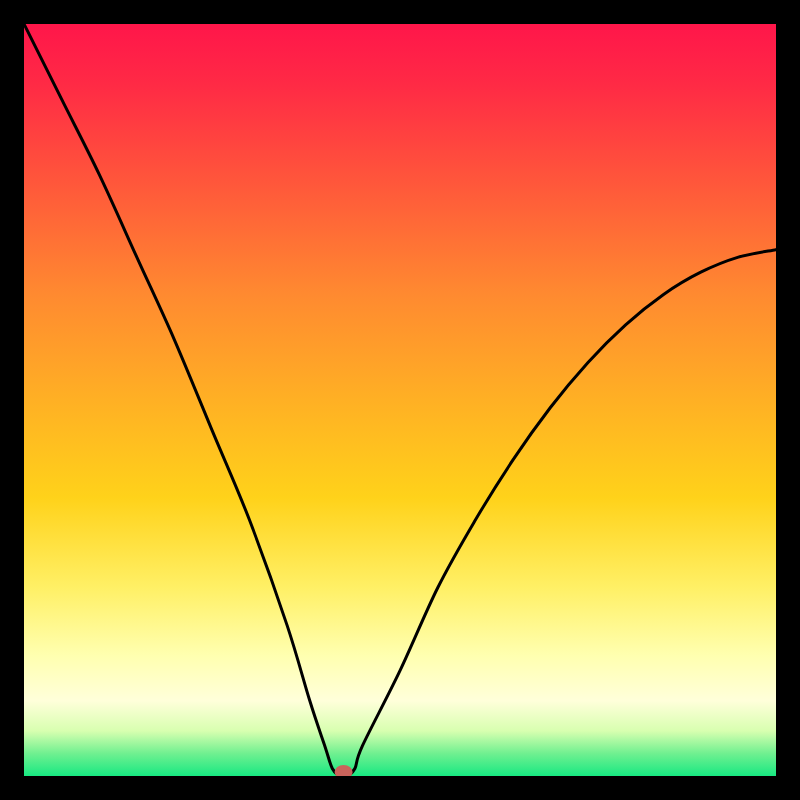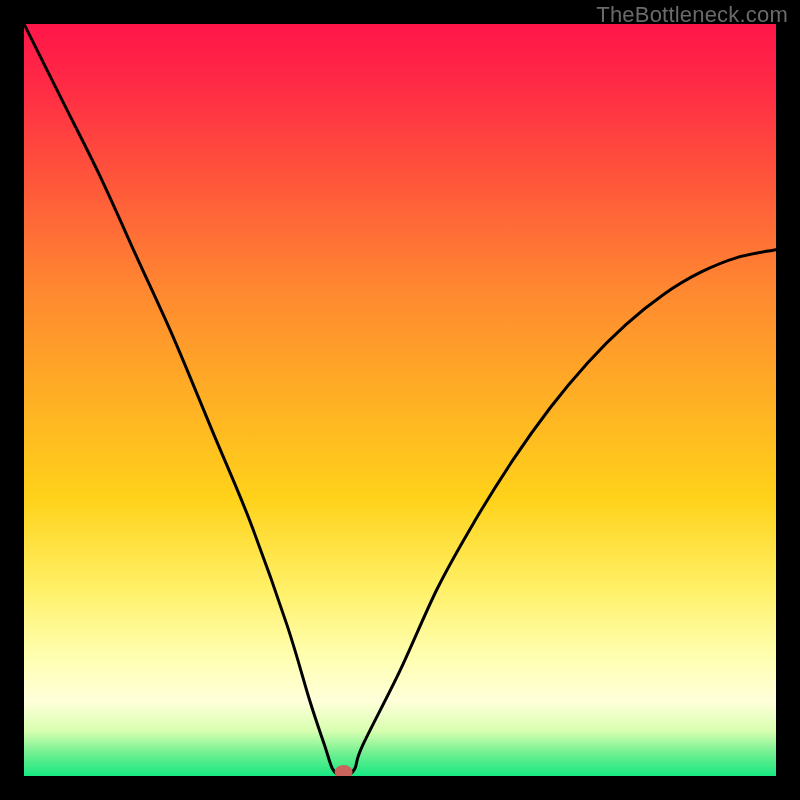--- a/index.html
+++ b/index.html
@@ -61,21 +61,20 @@
     font-weight: 500;
     letter-spacing: 0.2px;
     user-select: none;
   }
 </style>
 </head>
 <body>
 
 <div class="frame">
 
-  <div class="watermark">TheBottleneck.com</div>
 
   <div class="plot-area">
     <div class="gradient-bg"></div>
 
     <svg class="curve-svg" viewBox="0 0 752 752" preserveAspectRatio="none">
       <path id="curve-path" fill="none" stroke="#000000" stroke-width="3" stroke-linecap="round" stroke-linejoin="round" d="M 0.0 0.0 C 6.3 12.5 25.1 50.1 37.6 75.2 C 50.1 100.3 62.7 124.1 75.2 150.4 C 87.7 176.7 100.3 205.5 112.8 233.1 C 125.3 260.7 137.9 287.0 150.4 315.8 C 162.9 344.7 175.5 376.0 188.0 406.1 C 200.5 436.2 213.1 463.7 225.6 496.3 C 238.1 528.9 253.2 571.5 263.2 601.6 C 273.2 631.7 279.5 656.7 285.8 676.8 C 292.0 696.9 297.0 710.6 300.8 721.9 C 304.6 733.2 305.8 739.5 308.3 744.5 C 310.8 749.5 313.3 750.7 315.8 752.0 C 318.3 753.3 320.9 753.3 323.4 752.0 C 325.9 750.7 328.4 749.5 330.9 744.5 C 333.4 739.5 330.9 738.2 338.4 721.9 C 345.9 705.6 363.5 673.0 376.0 646.7 C 388.5 620.4 401.1 589.1 413.6 564.0 C 426.1 538.9 438.7 517.6 451.2 496.3 C 463.7 475.0 476.3 455.0 488.8 436.2 C 501.3 417.4 513.9 399.8 526.4 383.5 C 538.9 367.2 551.5 352.2 564.0 338.4 C 576.5 324.6 589.1 312.1 601.6 300.8 C 614.1 289.5 626.7 279.5 639.2 270.7 C 651.7 261.9 664.3 254.4 676.8 248.2 C 689.3 241.9 701.9 236.9 714.4 233.1 C 726.9 229.4 745.7 226.9 752.0 225.6"></path>
       <ellipse id="marker-dot" cx="319.6" cy="748.0" rx="9" ry="7" fill="#c9635b"></ellipse>
     </svg>
   </div>
 

